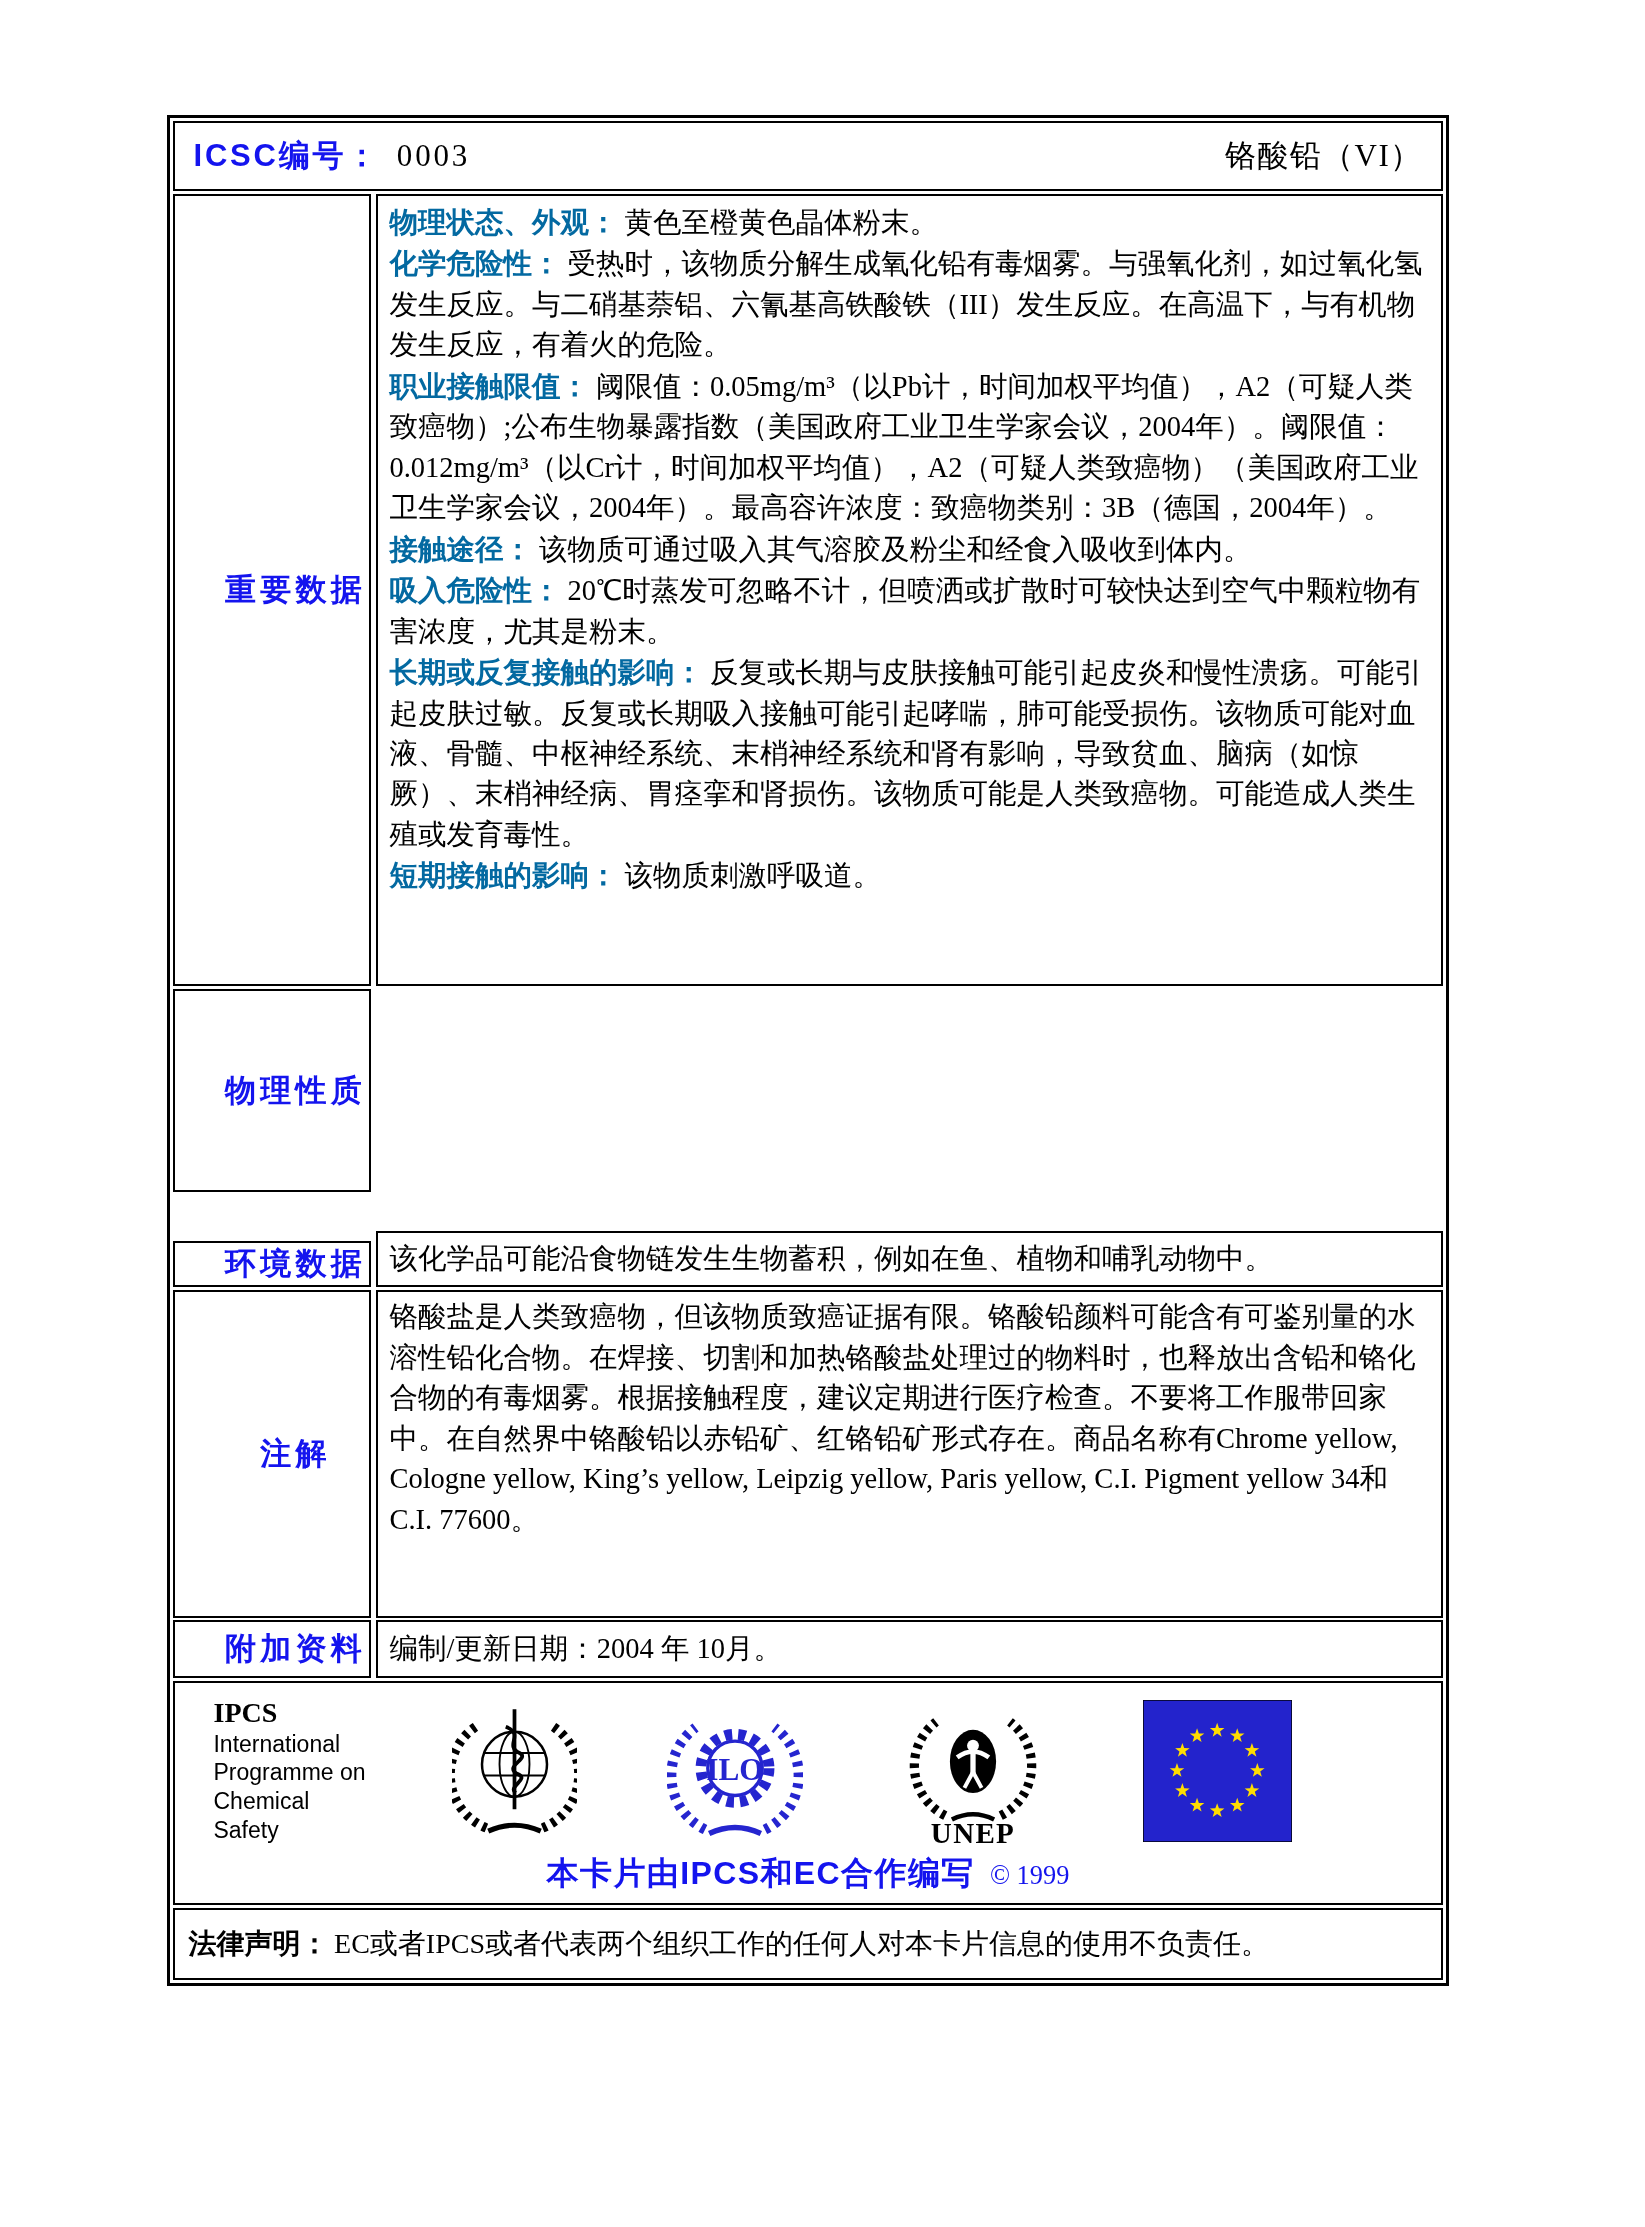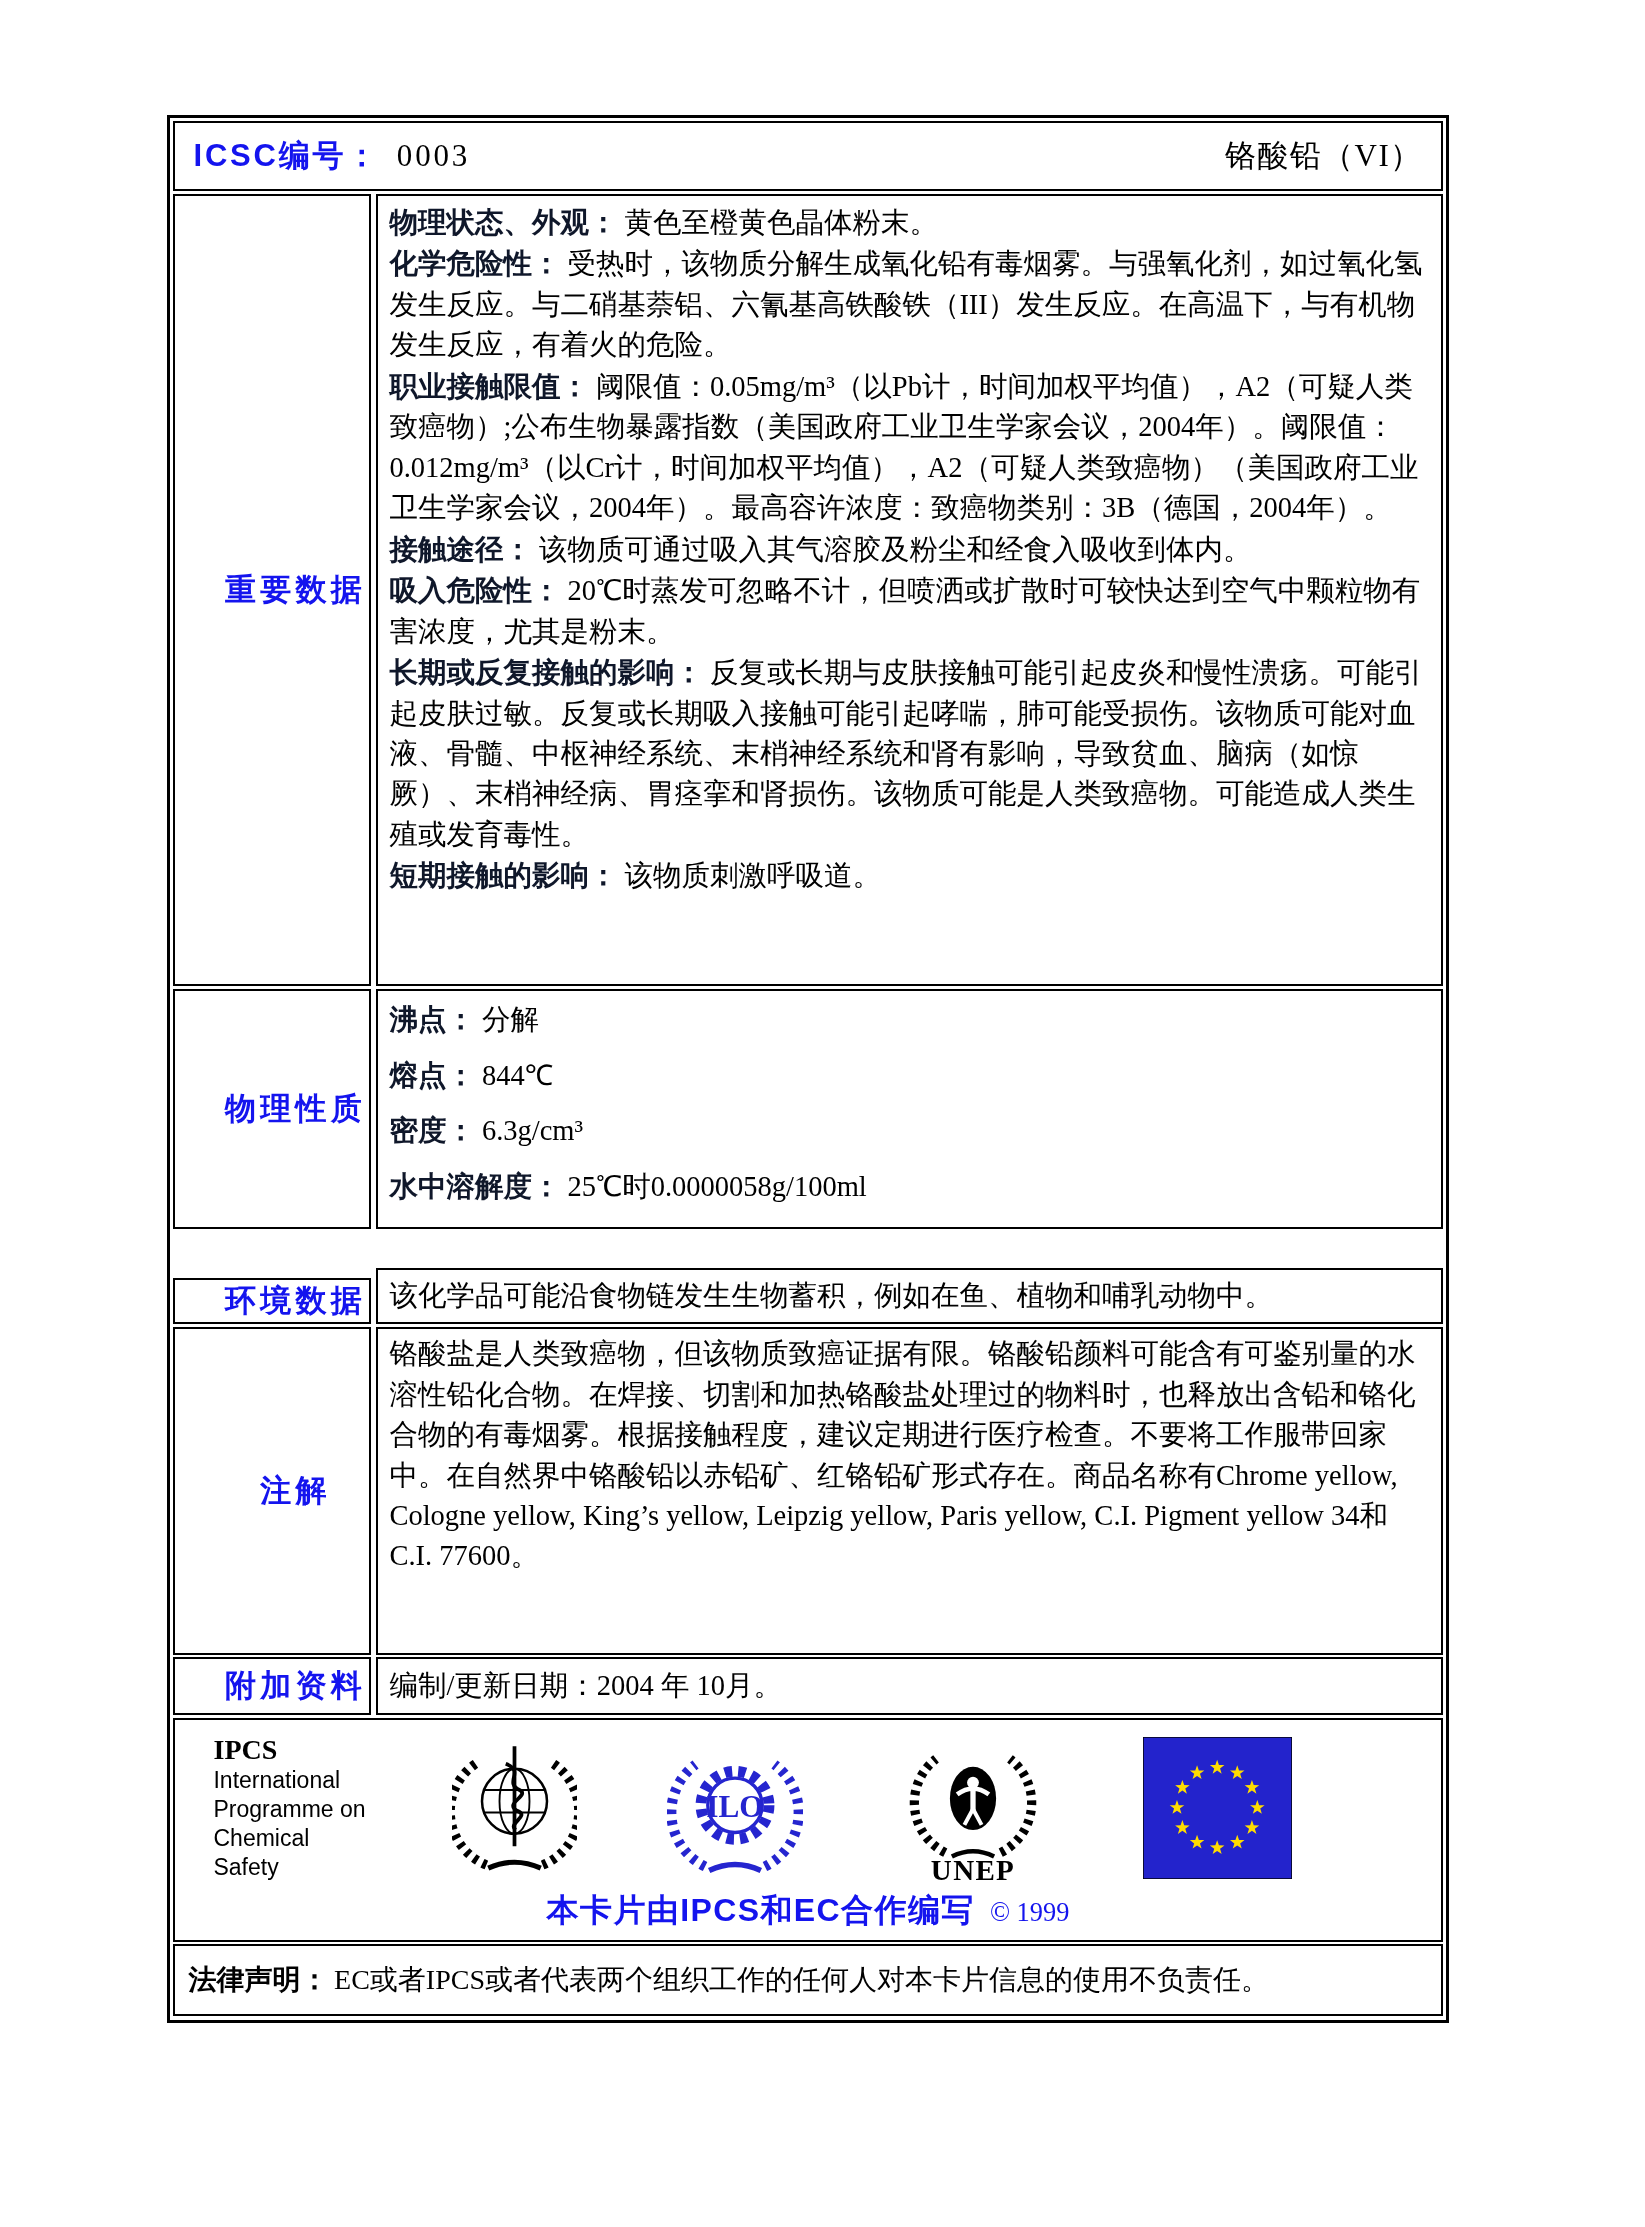--- a/index.html
+++ b/index.html
@@ -19,21 +19,21 @@
   .row{display:flex;gap:4.9px;margin:2.8px;}
   .cell{border:2.1px solid #000;box-sizing:border-box;background:#fff;padding-left:46px;}
   .wide{flex:1;}
   .label-cell{
     flex:0 0 198px;display:flex;align-items:center;justify-content:center;
     font-family:"Liberation Sans",sans-serif;font-weight:bold;
     color:#1414ee;font-size:31px;letter-spacing:4.2px;text-align:center;
   }
   .content-cell{flex:1;padding:5.6px 11px;font-size:28.5px;line-height:1.42;}
   .field{
-    color:#0f172a;font-family:"Liberation Sans",sans-serif;font-weight:bold;
+    color:#0369a1;font-family:"Liberation Sans",sans-serif;font-weight:bold;
     margin-right:7px;
   }
   
   .hdr{min-height:70px;align-items:center;display:flex;
        justify-content:space-between;padding:0 18px;font-size:31px;gap:8px;}
   .hdr-left{display:flex;align-items:center;}
   .icsc-label{color:#1414ee;font-family:"Liberation Sans",sans-serif;
        font-weight:bold;letter-spacing:2.8px;}
   .icsc-number{margin-left:16.7px;letter-spacing:2.8px;}
   .chem-name{letter-spacing:1.4px;}
@@ -106,34 +106,20 @@
           <span class="field">长期或反复接触的影响：</span><span>反复或长期与皮肤接触可能引起皮炎和慢性溃疡。可能引起皮肤过敏。反复或长期吸入接触可能引起哮喘，肺可能受损伤。该物质可能对血液、骨髓、中枢神经系统、末梢神经系统和肾有影响，导致贫血、脑病（如惊厥）、末梢神经病、胃痉挛和肾损伤。该物质可能是人类致癌物。可能造成人类生殖或发育毒性。</span>
         </div>
         <div class="para">
           <span class="field">短期接触的影响：</span><span>该物质刺激呼吸道。</span>
         </div>
       </div>
     </div>
 
     <div class="row h-physical">
       <div class="cell label-cell">物理性质</div>
-      <div class="cell content-cell">
-        <div class="prop-line">
-          <span class="field">沸点：</span><span>分解</span>
-        </div>
-        <div class="prop-line">
-          <span class="field">熔点：</span><span>844℃</span>
-        </div>
-        <div class="prop-line">
-          <span class="field">密度：</span><span>6.3g/cm³</span>
-        </div>
-        <div class="prop-line">
-          <span class="field">水中溶解度：</span><span>25℃时0.0000058g/100ml</span>
-        </div>
-      </div>
     </div>
 
     <div class="row h-env">
       <div class="cell label-cell">环境数据</div>
       <div class="cell content-cell">
         <span>该化学品可能沿食物链发生生物蓄积，例如在鱼、植物和哺乳动物中。</span>
       </div>
     </div>
 
     <div class="row h-notes">

